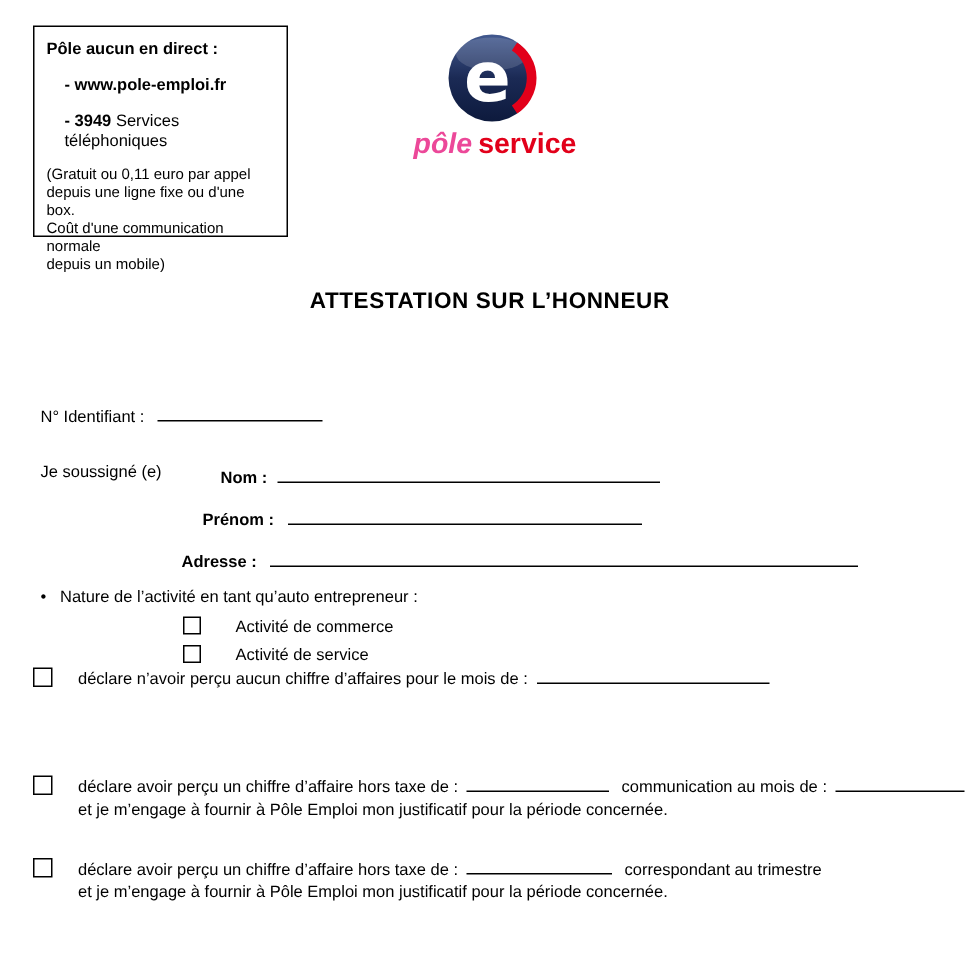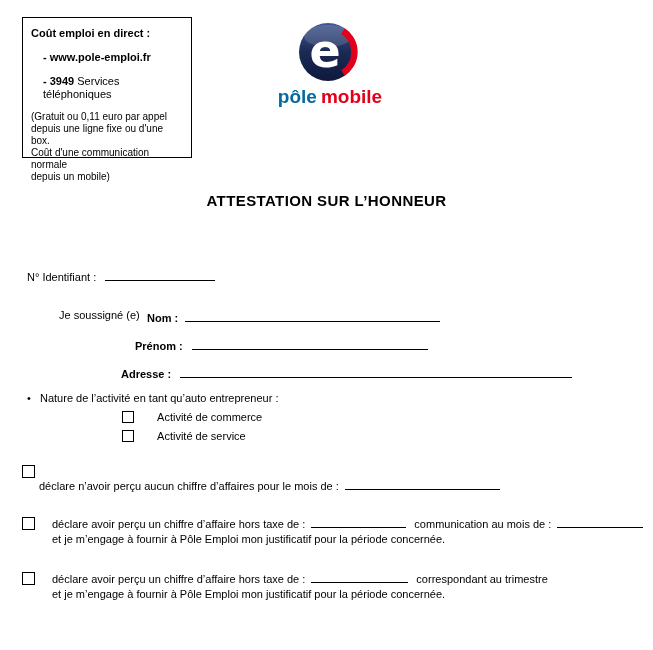--- a/index.html
+++ b/index.html
@@ -15,21 +15,21 @@
     border:1px solid #000;box-sizing:border-box;padding:9px 8px 6px 8px;
     font-size:11px;line-height:13px;
   }
   .ib-website{padding-left:12px;margin-top:11px;font-weight:bold;}
   .ib-phone{padding-left:12px;margin-top:11px;}
   .ib-note{margin-top:10px;font-size:10px;line-height:12px;white-space:pre-line;}
   
   .logo{position:absolute;left:264px;top:22px;width:132px;text-align:center;}
   .logo svg{display:block;margin:0 auto;}
   .logo-word{font-size:19px;font-weight:bold;letter-spacing:0px;margin-top:2px;white-space:nowrap;}
-  .lw-blue{color:#0369a1;}
+  .lw-blue{color:#ec4899;font-style:italic;}
   .lw-red{color:#e2001a;margin-left:4px;}
   
   .title{
     position:absolute;left:0;top:192px;width:100%;text-align:center;
     font-size:15px;font-weight:bold;letter-spacing:0.4px;margin:0;
   }
   
   .abs{position:absolute;white-space:nowrap;}
   .blank{
     display:inline-block;border-bottom:1px solid #000;height:12px;
@@ -47,21 +47,21 @@
   .dtext{margin-left:17px;line-height:14.5px;font-size:11px;}
   .dtext .blank{height:11px;}
   .bullet{display:inline-block;width:13px;}
 </style>
 </head>
 <body>
 
 <div class="page">
 
   <div class="info-box">
-    <div class="bold">Coût emploi en direct :</div>
+    <div class="bold">Pôle aucun en direct :</div>
     <div class="ib-website">- www.pole-emploi.fr</div>
     <div class="ib-phone"><span class="bold">- 3949</span><span> Services téléphoniques</span></div>
     <div class="ib-note">(Gratuit ou 0,11 euro par appel
 depuis une ligne fixe ou d'une box.
 Coût d'une communication normale
 depuis un mobile)</div>
   </div>
 
   <div class="logo">
     <svg width="66" height="62" viewBox="0 0 66 62">
@@ -70,31 +70,31 @@
           <stop offset="0" stop-color="#42598f"></stop>
           <stop offset="0.5" stop-color="#1b2a55"></stop>
           <stop offset="1" stop-color="#0d1a3d"></stop>
         </linearGradient>
       </defs>
       <circle cx="31" cy="30" r="29" fill="url(#lg)"></circle>
       <ellipse cx="31" cy="14" rx="24" ry="11" fill="#ffffff" opacity="0.14"></ellipse>
       <path d="M46 9 A25 25 0 0 1 46 51" stroke="#e2001a" stroke-width="6.5" fill="none"></path>
       <text x="28" y="45" font-size="46" font-weight="bold" fill="#ffffff" text-anchor="middle" font-family="DejaVu Sans, sans-serif">e</text>
     </svg>
-    <div class="logo-word"><span class="lw-blue">pôle</span><span class="lw-red">mobile</span></div>
+    <div class="logo-word"><span class="lw-blue">pôle</span><span class="lw-red">service</span></div>
   </div>
 
   <h1 class="title">ATTESTATION SUR L’HONNEUR</h1>
 
   <div class="abs" style="left:27px;top:268px;">
     <span>N° Identifiant :</span>
     <span class="blank" style="width:110px;"></span>
   </div>
 
-  <div class="abs" style="left:27px;top:309px;margin-left:32px;">Je soussigné (e)</div>
+  <div class="abs" style="left:27px;top:309px;">Je soussigné (e)</div>
   <div class="abs" style="left:135px;top:309px;margin-left:12px;">
     <span class="bold">Nom :</span>
     <span class="blank" style="width:255px;margin-left:4px;"></span>
   </div>
   <div class="abs" style="left:135px;top:337px;">
     <span class="bold">Prénom :</span>
     <span class="blank" style="width:236px;"></span>
   </div>
   <div class="abs" style="left:121px;top:365px;">
     <span class="bold">Adresse :</span>
@@ -106,21 +106,21 @@
   </div>
   <div class="abs" style="left:122px;top:411px;">
     <span class="cb"></span>
     <span class="opt-label">Activité de commerce</span>
   </div>
   <div class="abs" style="left:122px;top:430px;">
     <span class="cb"></span>
     <span class="opt-label">Activité de service</span>
   </div>
 
-  <div class="decl" style="top:464px;flex-direction:column;">
+  <div class="decl" style="top:444px;">
     <span class="cb"></span>
     <div class="dtext">
       <div style="white-space:nowrap;"><span>déclare n’avoir perçu aucun chiffre d’affaires pour le mois de :</span><span class="blank" style="width:155px;"></span></div>
     </div>
   </div>
 
   <div class="decl" style="top:516px;">
     <span class="cb"></span>
     <div class="dtext">
       <div style="white-space:nowrap;"><span>déclare avoir perçu un chiffre d’affaire hors taxe de :</span><span class="blank" style="width:95px;margin-right:8px;"></span><span>communication au mois de :</span><span class="blank" style="width:86px;"></span></div>

